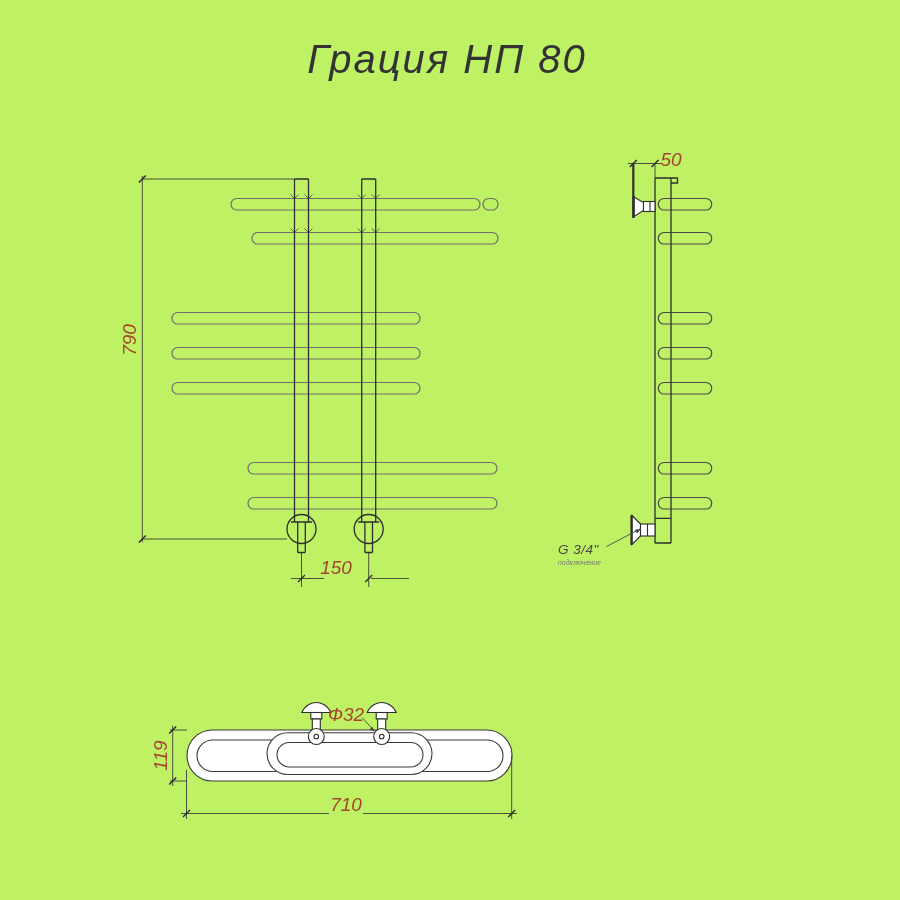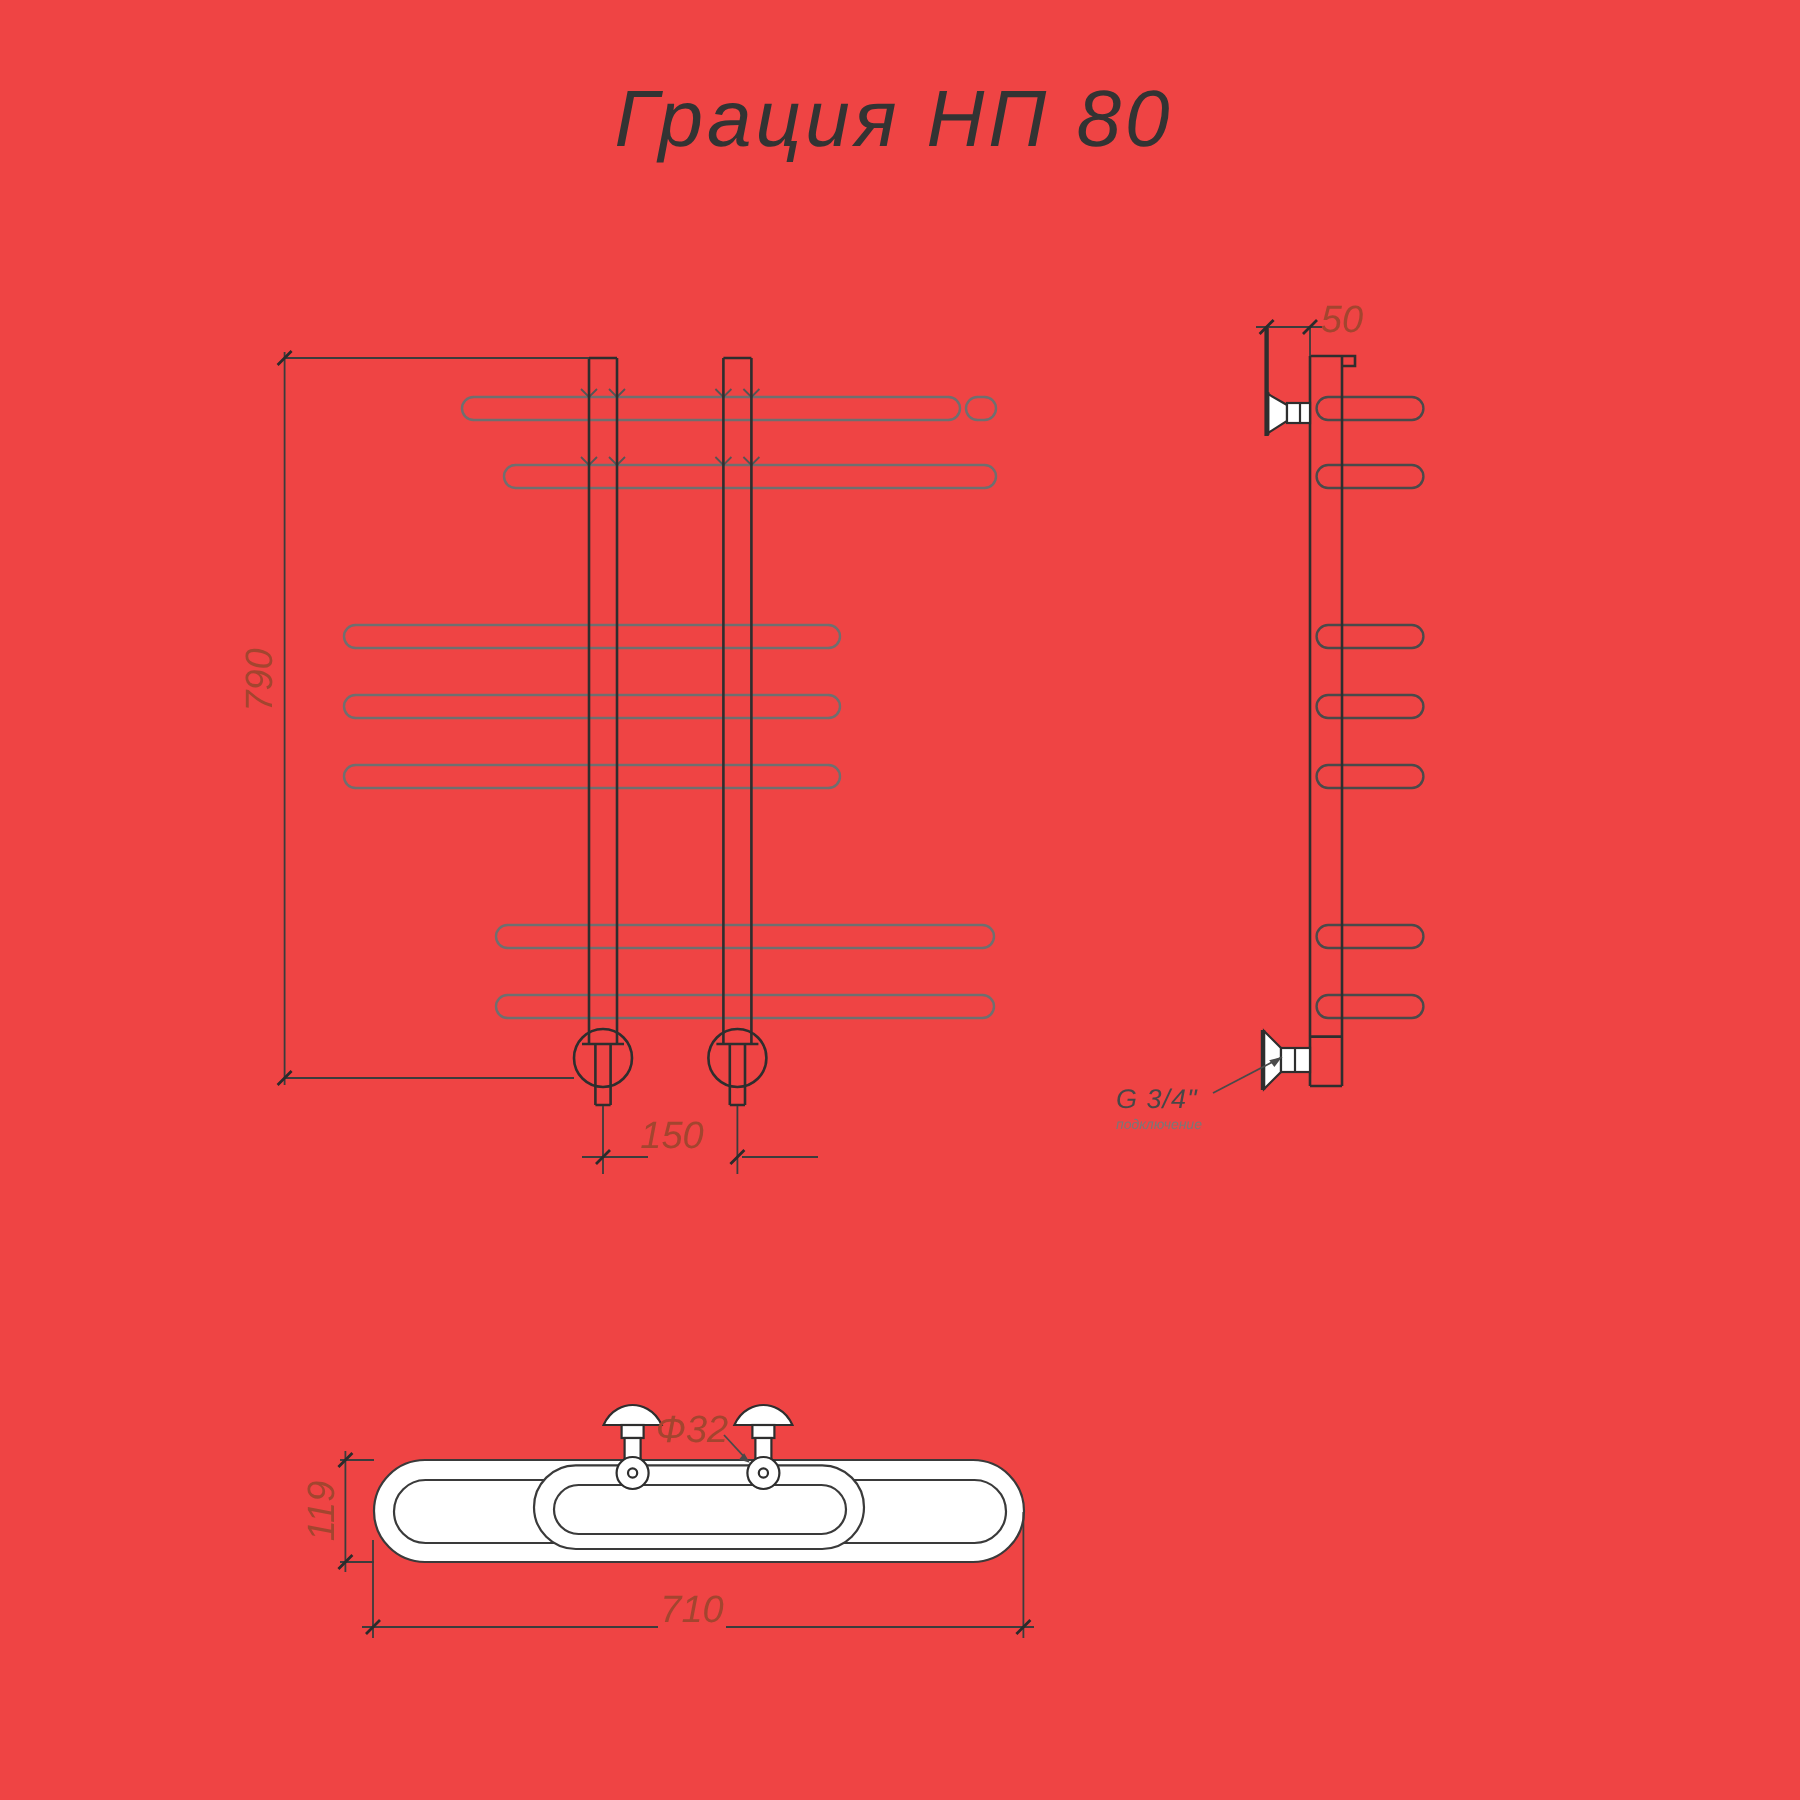--- a/index.html
+++ b/index.html
@@ -1,16 +1,16 @@
 <!DOCTYPE html>
 <html style="--dim-color: #a3452f; --line: #2e2e2e; --title-color: #333333;"><head>
 <meta charset="utf-8">
 <style>
   html,body{margin:0;padding:0;background:#ffffff;}
-  .page{position:relative;width:900px;height:900px;background:#ef4444;overflow:hidden;
+  .page{position:relative;width:900px;height:900px;background:#bef264;overflow:hidden;
         font-family:"Liberation Sans",sans-serif;}
   svg{display:block}
   .struct{stroke:var(--line,#2e2e2e);stroke-width:1.3;fill:none;}
   .thick{stroke:var(--line,#2e2e2e);stroke-width:2.2;fill:none;}
   .bar-f{stroke:#6f6f6f;stroke-width:1.2;fill:none;}
   .bar-s{stroke:#4a4a4a;stroke-width:1.2;fill:none;}
   .ring{stroke:#3a3a3a;stroke-width:1.1;fill:#ffffff;}
   .fitting{stroke:#2e2e2e;stroke-width:1.1;fill:#ffffff;}
   .dimln{stroke:#3c3c3c;stroke-width:0.9;fill:none;}
   .tick{stroke:#2b2b2b;stroke-width:1.4;fill:none;}

